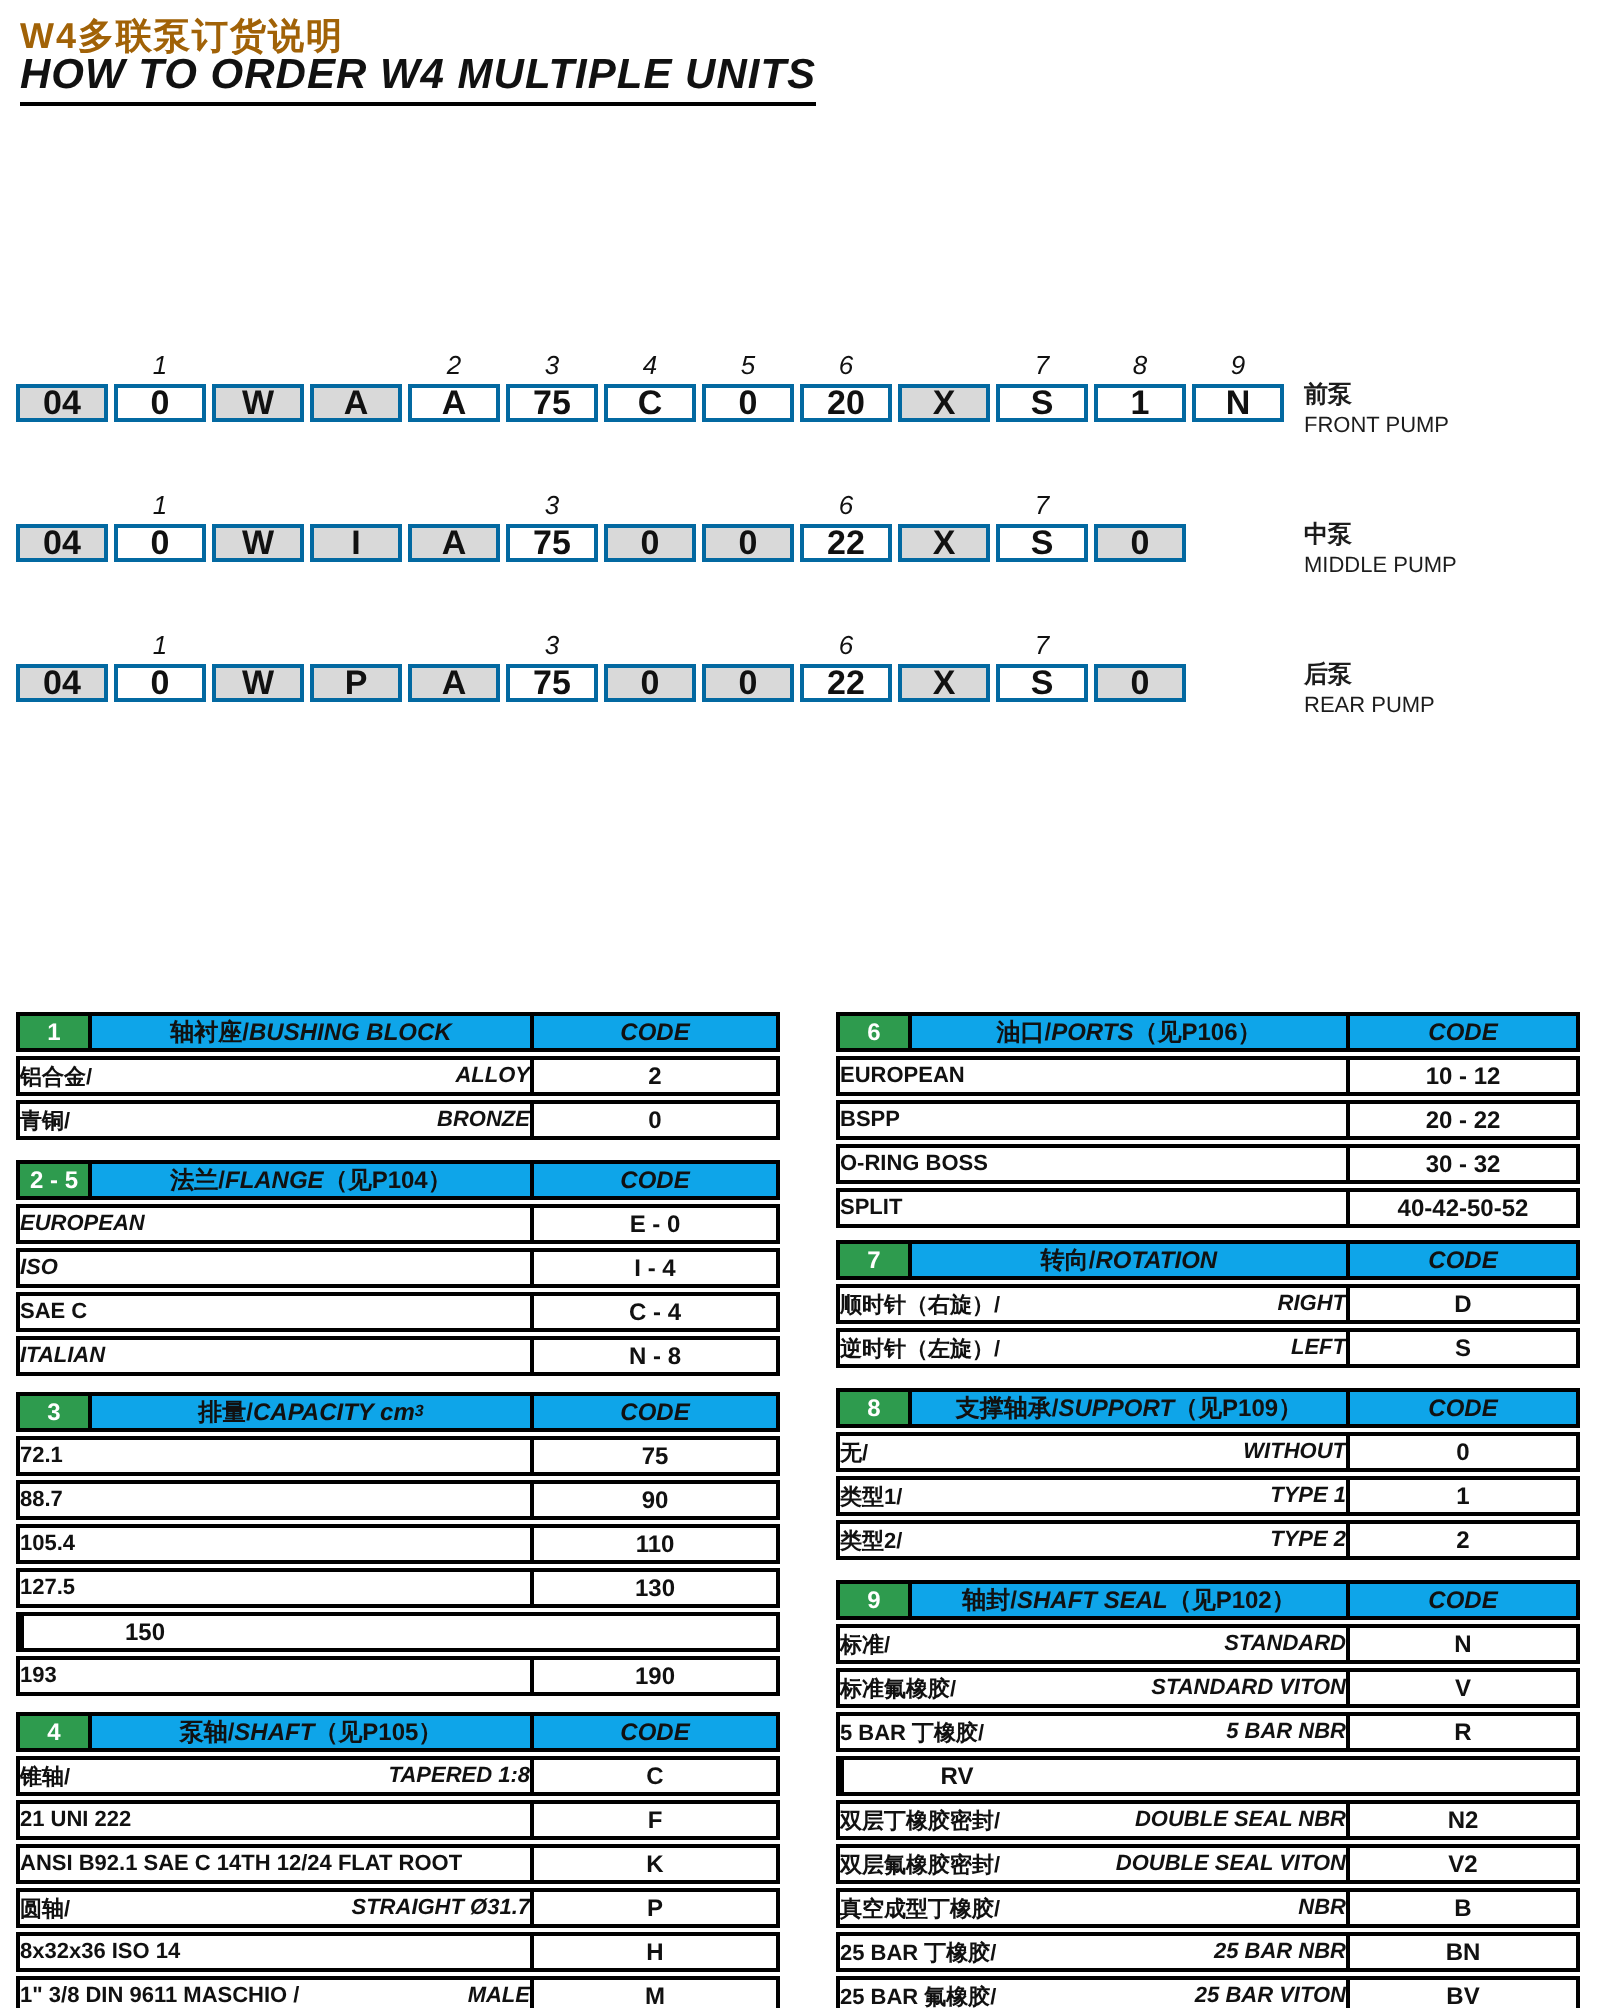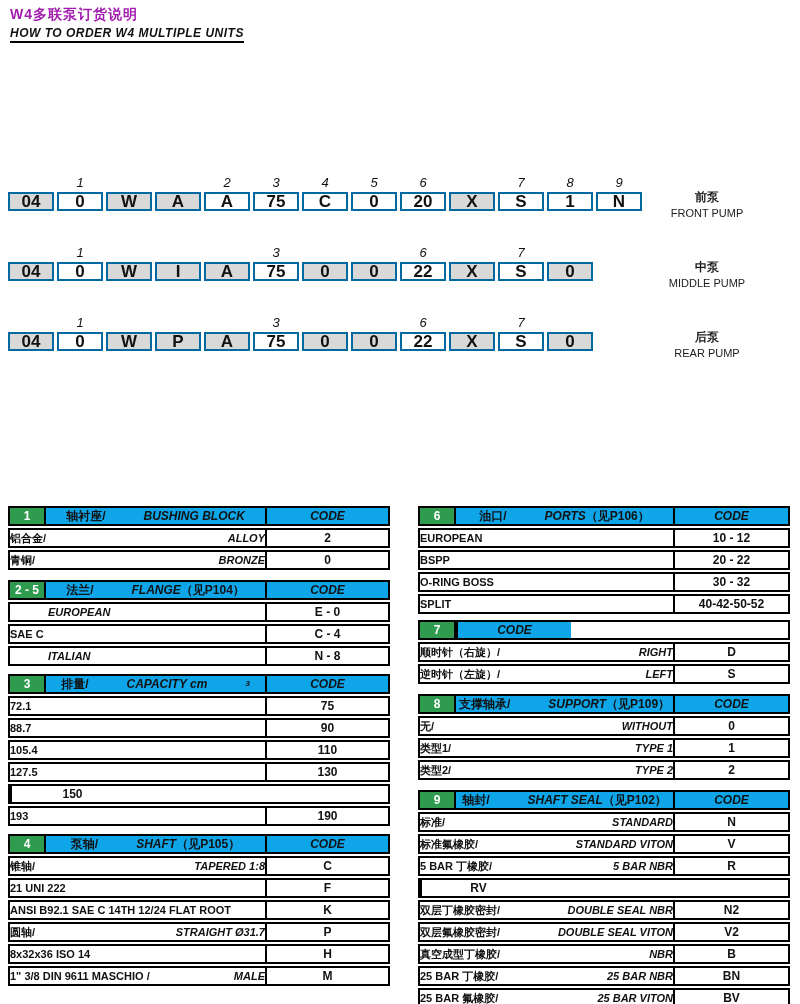--- a/index.html
+++ b/index.html
@@ -2,37 +2,37 @@
 <html><head>
 <meta charset="utf-8">
 <style>
   html,body{margin:0;padding:0;background:#fff;}
   body{
     width:800px;height:1004px;position:relative;overflow:hidden;
     font-family:"Liberation Sans","DejaVu Sans",sans-serif;color:#111;
     -webkit-font-smoothing:antialiased;
   }
   
-  .title-cn{position:absolute;left:10px;top:6px;font-size:14px;font-weight:700;letter-spacing:1px;color:#a21caf;}
+  .title-cn{position:absolute;left:10px;top:6px;font-size:18px;font-weight:700;letter-spacing:1px;color:#a16207;}
   .title-en{
-    position:absolute;left:10px;top:26px;font-size:12px;font-weight:700;font-style:italic;
+    position:absolute;left:10px;top:26px;font-size:21px;font-weight:700;font-style:italic;
     letter-spacing:.5px;border-bottom:2.5px solid #000;padding-bottom:1px;color:#111;
   }
   
   .pump-row{position:absolute;left:8px;width:792px;}
   .cells{display:flex;gap:3px;}
   .cellcol{display:flex;flex-direction:column;align-items:center;width:46px;}
   .posnum{height:16px;line-height:14px;font-size:13px;font-style:italic;font-weight:400;color:#111;}
   .codebox{
     box-sizing:border-box;width:46px;height:19px;border:2px solid #0369a1;background:#fff;
     display:flex;align-items:center;justify-content:center;
     font-size:17px;font-weight:700;color:#111;
   }
   .codebox.shaded{background:#d9d9d9;}
-  .pump-label{position:absolute;left:644px;top:14px;width:110px;text-align:center;line-height:14px;}
+  .pump-label{position:absolute;left:644px;top:14px;width:110px;line-height:14px;}
   .pump-label .cn{font-size:12px;font-weight:700;color:#1c1c1c;display:block;}
   .pump-label .en{font-size:11px;font-weight:400;color:#1c1c1c;display:block;margin-top:2px;}
   
   .tablecol{position:absolute;top:506px;}
   #tables-left{left:8px;width:382px;}
   #tables-right{left:418px;width:372px;}
   .ctable{width:100%;}
   .trow{
     box-sizing:border-box;display:flex;height:20px;margin-bottom:2px;
     border:2px solid #000;background:#fff;align-items:stretch;
@@ -51,21 +51,21 @@
     box-sizing:border-box;flex:0 0 123px;border-left:2px solid #000;
     display:flex;align-items:center;justify-content:center;
     font-size:12px;font-weight:700;color:#111;
   }
   #tables-right .codecell{flex:0 0 115px;}
   .hdr .codecell{font-style:italic;}
   .desccell{
     flex:1 1 auto;display:flex;align-items:center;justify-content:space-between;
     font-size:11px;font-weight:700;color:#111;white-space:nowrap;overflow:hidden;
   }
-  .it{font-style:italic;padding-left:38px;}
+  .it{font-style:italic;}
   .pl{white-space:pre;}
   sup{font-size:8px;line-height:0;}
   .tgap{width:100%;}
 </style>
 </head>
 <body>
 
 <div class="title-cn">W4多联泵订货说明</div>
 <div class="title-en">HOW TO ORDER W4 MULTIPLE UNITS</div>
 
@@ -281,20 +281,26 @@
         <div class="codecell">CODE</div>
       </div>
       <div class="trow">
         <div class="desccell">
           <span class="it">EUROPEAN</span>
         </div>
         <div class="codecell">E - 0</div>
       </div>
       <div class="trow">
         <div class="desccell">
+          <span class="it">ISO</span>
+        </div>
+        <div class="codecell">I - 4</div>
+      </div>
+      <div class="trow">
+        <div class="desccell">
           <span class="pl">SAE C</span>
         </div>
         <div class="codecell">C - 4</div>
       </div>
       <div class="trow">
         <div class="desccell">
           <span class="it">ITALIAN</span>
         </div>
         <div class="codecell">N - 8</div>
       </div>
@@ -429,20 +435,24 @@
         <div class="desccell">
           <span class="pl">SPLIT</span>
         </div>
         <div class="codecell">40-42-50-52</div>
       </div>
     </div>
     <div class="tgap" style="height: 6px;"></div>
     <div class="ctable">
       <div class="trow hdr">
         <div class="badge" style="background: rgb(46, 155, 78);">7</div>
+        <div class="titlecell">
+          <span class="pl">转向/</span>
+          <span class="it">ROTATION</span>
+        </div>
         <div class="codecell">CODE</div>
       </div>
       <div class="trow">
         <div class="desccell">
           <span class="pl">顺时针（右旋）/ </span>
           <span class="it">RIGHT</span>
         </div>
         <div class="codecell">D</div>
       </div>
       <div class="trow">

